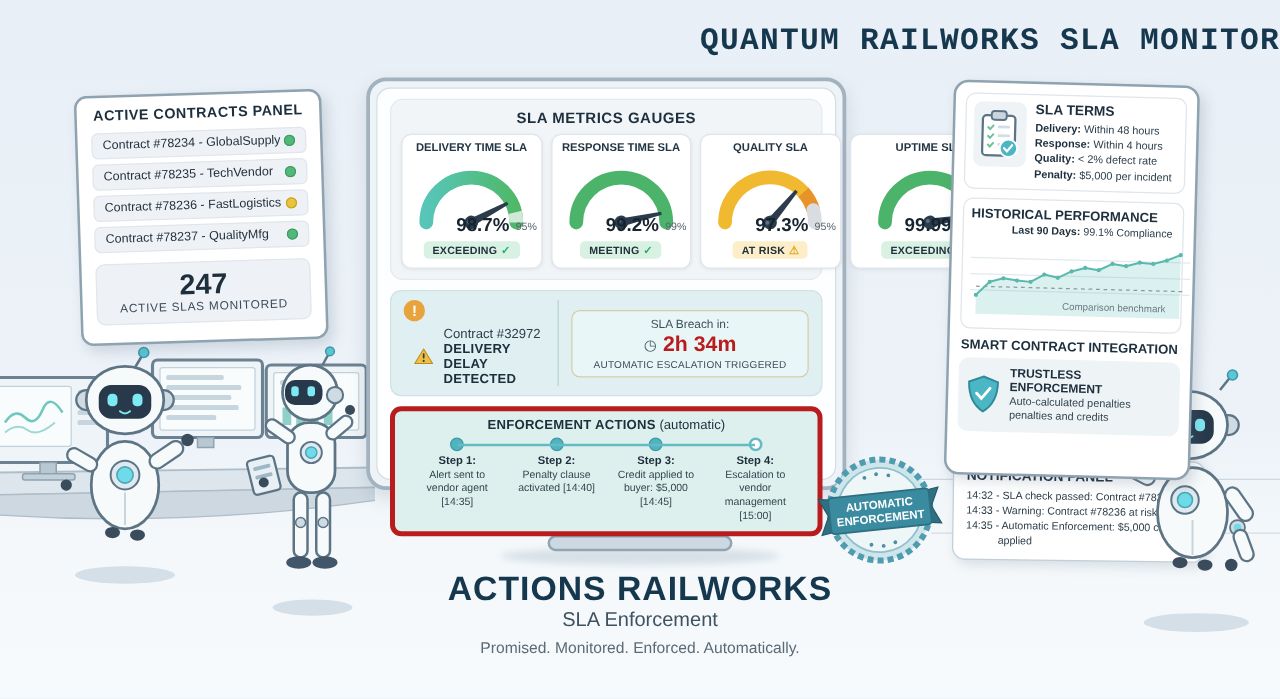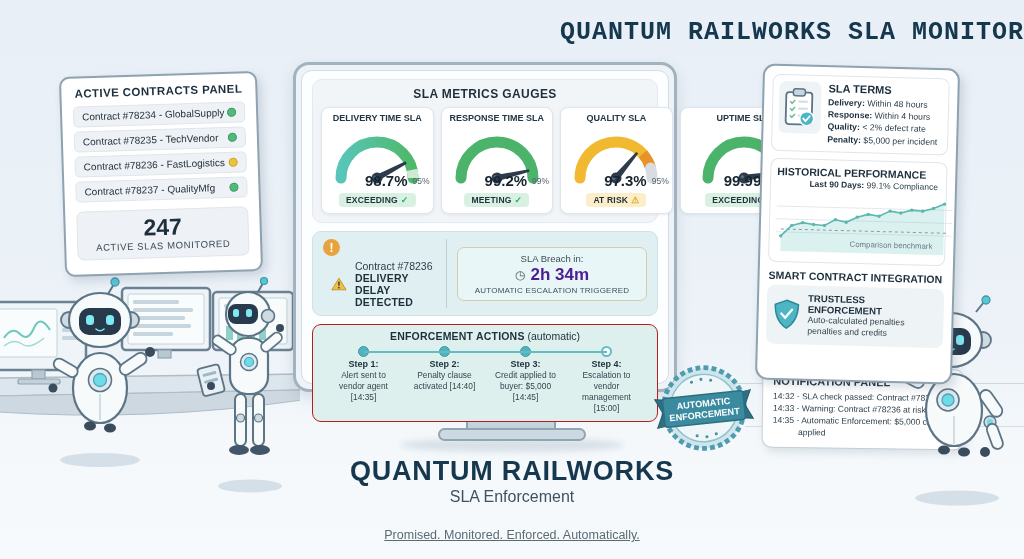--- a/index.html
+++ b/index.html
@@ -62,24 +62,24 @@
   .alert-title { font-size:15px; font-weight:800; color:#152c3a; letter-spacing:.3px; }
   .alert-sub-row { display:flex; align-items:center; gap:8px; margin-top:4px; margin-left:8px; }
   .alert-texts .contract { font-size:10.5px; color:#2c3e4a; }
   .alert-texts .detail { font-size:10.5px; font-weight:800; color:#1d2f3b; letter-spacing:.2px; }
   .alert-divider { width:1px; background:#b9d2d6; }
   .breach-box { width:190px; background:#e9f6f7; border:1px solid #d3ceaa; border-radius:7px;
     text-align:center; padding:5px 8px; align-self:center; }
   .breach-box .blabel { font-size:9.5px; color:#3d4f5a; }
   .breach-time-row { display:flex; align-items:center; justify-content:center; gap:5px; margin:1px 0; }
   .breach-time-row .clock { font-size:12px; color:#51646f; }
-  .breach-time-row .btime { font-size:17px; font-weight:800; color:#4c1d95;text-align:right; }
+  .breach-time-row .btime { font-size:17px; font-weight:800; color:#b91c1c;text-align:right; }
   .breach-box .bnote { font-size:8px; color:#3d4f5a; letter-spacing:.2px; }
 
-  .enforce-band { margin-top:8px; background:#def0ee; border:1px solid #b91c1c; border-radius:9px; padding:5px 10px 7px; }
+  .enforce-band { margin-top:8px; background:#def0ee; border:4px solid #b91c1c; border-radius:9px; padding:5px 10px 7px; }
   .enforce-title { text-align:center; font-size:10.5px; color:#1d2f3b; margin-bottom:4px; }
   .enforce-title .t1 { font-weight:800; letter-spacing:.2px; }
   .enforce-title .t2 { font-weight:400; }
   .timeline { position:relative; height:13px; }
   .timeline .tline { position:absolute; left:12.5%; right:12.5%; top:5px; height:2px; background:#63bcc4; }
   .timeline .dots { display:flex; height:100%; }
   .timeline .dcell { flex:1; display:flex; justify-content:center; }
   .tdot { width:11px; height:11px; border-radius:50%; background:#52b3c0; border:1px solid #3f99a6; }
   .tdot.pending { background:#ffffff; border:2px solid #63bcc4; width:11px; height:11px; }
   .steps-row { display:flex; }
@@ -128,21 +128,21 @@
     transform:rotate(.8deg); padding:7px 10px 8px; z-index:8; }
   .notif-panel:before { content:""; position:absolute; left:16px; top:-6px; width:10px; height:10px;
     background:#ffffff; border-left:1.5px solid #c3ced6; border-top:1.5px solid #c3ced6; transform:rotate(45deg); }
   .notif-panel h4 { font-size:11px; font-weight:800; color:#1d2f3d; margin-bottom:4px; }
   .notif-item { font-size:8.5px; color:#2e404c; line-height:1.4; padding-left:3em; text-indent:-3em; cursor:pointer; }
 
   
   .footer { position:absolute; left:0; top:456px; width:100%; text-align:center; z-index:4; }
   .footer .brand { font-size:27px; font-weight:800; color:#16384e; letter-spacing:.8px; }
   .footer .sub { font-size:16px; color:#3f5260; margin-top:1px; }
-  .footer .tag { font-size:12.5px; color:#5b6b76; margin-top:22px;text-decoration:underline; }
+  .footer .tag { font-size:12.5px; color:#5b6b76; margin-top:5px; }
 
   
   .scene { position:absolute; pointer-events:none; }
   .scene-left { left:0; top:276px; z-index:6; }
   .scene-right { left:872px; top:290px; z-index:9; }
 </style>
 </head>
 <body>
 
 <div class="stage">
@@ -278,21 +278,21 @@
           <div class="alert-title-row">
             <span class="alert-circle">!</span>
           </div>
           <div class="alert-sub-row">
             <svg width="30" height="26" viewBox="0 0 30 26">
               <path d="M15,2 L28.5,24 L1.5,24 Z" fill="#f2bf45" stroke="#b98e1f" stroke-width="1.6" stroke-linejoin="round"></path>
               <rect x="13.7" y="8.5" width="2.6" height="8" rx="1.2" fill="#2c3c4c"></rect>
               <circle cx="15" cy="20" r="1.6" fill="#2c3c4c"></circle>
             </svg>
             <div class="alert-texts">
-              <div class="contract">Contract #78236</div>
+              <div class="contract">Contract #32972</div>
               <div class="detail">DELIVERY DELAY DETECTED</div>
             </div>
           </div>
         </div>
         <div class="alert-divider"></div>
         <div class="breach-box">
           <div class="blabel">SLA Breach in:</div>
           <div class="breach-time-row">
             <span class="clock">◷</span>
             <span class="btime">2h 34m</span>
@@ -451,21 +451,21 @@
   </div>
 
   <div class="notif-panel">
     <h4>NOTIFICATION PANEL</h4>
     <div class="notif-item">14:32 - SLA check passed: Contract #78234</div>
     <div class="notif-item">14:33 - Warning: Contract #78236 at risk</div>
     <div class="notif-item">14:35 - Automatic Enforcement: $5,000 credit applied</div>
   </div>
 
   <div class="footer">
-    <div class="brand">QUANTUM RAILWORKS</div>
+    <div class="brand">ACTIONS RAILWORKS</div>
     <div class="sub">SLA Enforcement</div>
     <div class="tag">Promised. Monitored. Enforced. Automatically.</div>
   </div>
 
   <svg class="scene scene-left" width="300" height="262" viewBox="0 0 300 262">
 
     <path d="M-2,102 L302,98 L302,114 L-2,120 Z" fill="#dde6ed" stroke="#aebdc8" stroke-width="1.5"></path>
     <path d="M-2,120 L302,114 L302,124 Q150,146 -2,136 Z" fill="#cdd8e1" stroke="#aebdc8" stroke-width="1"></path>
 
     <g>

